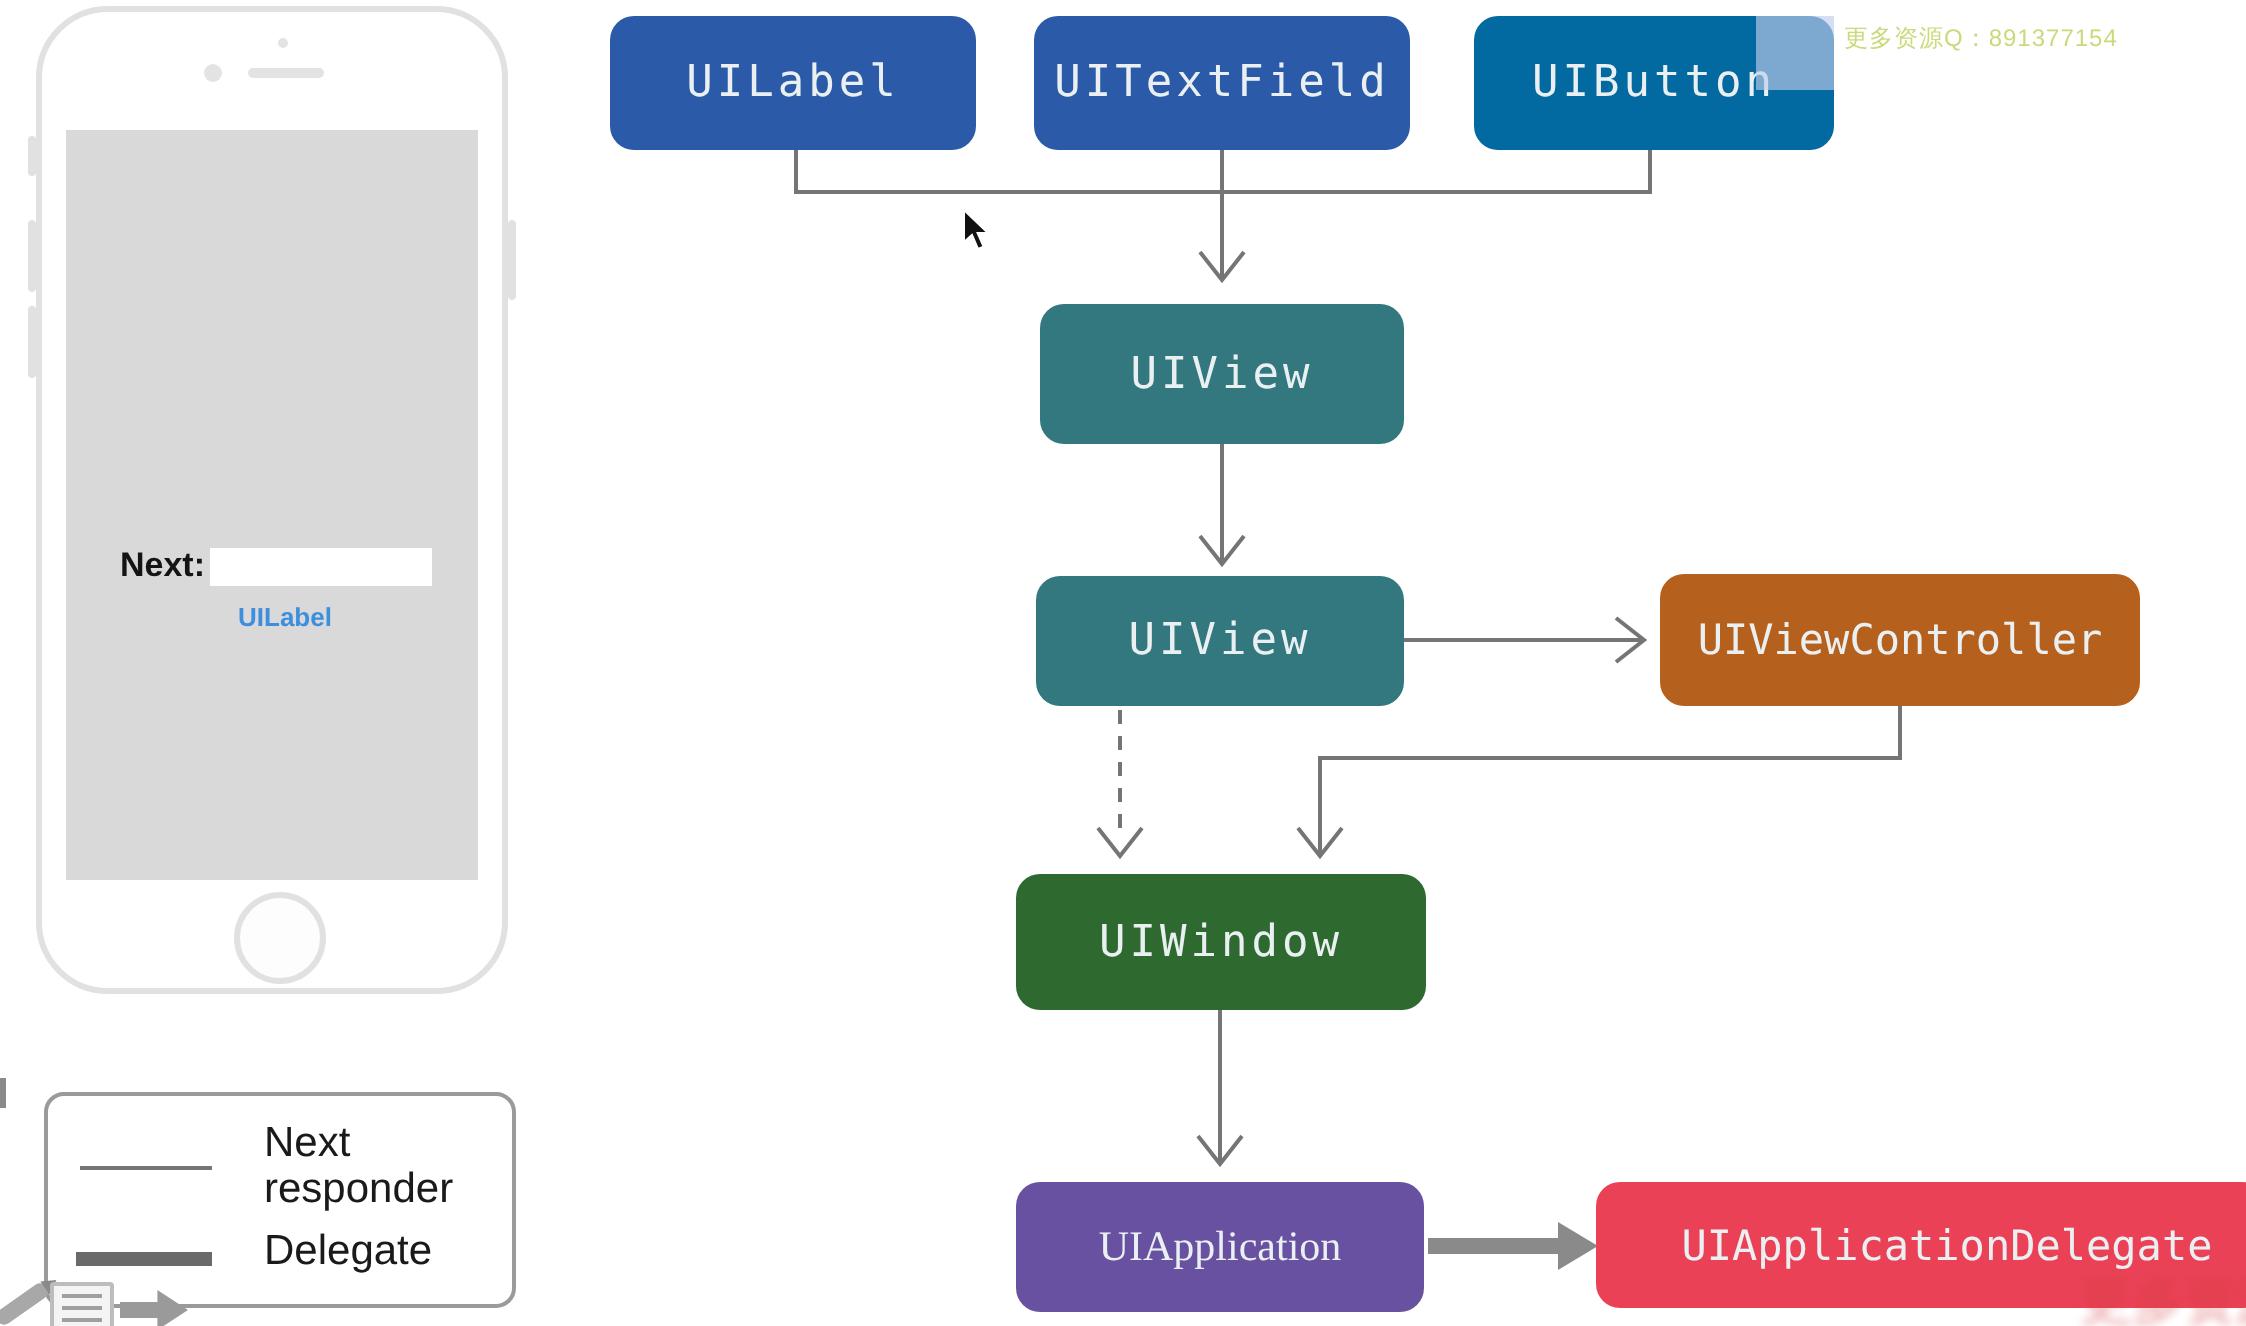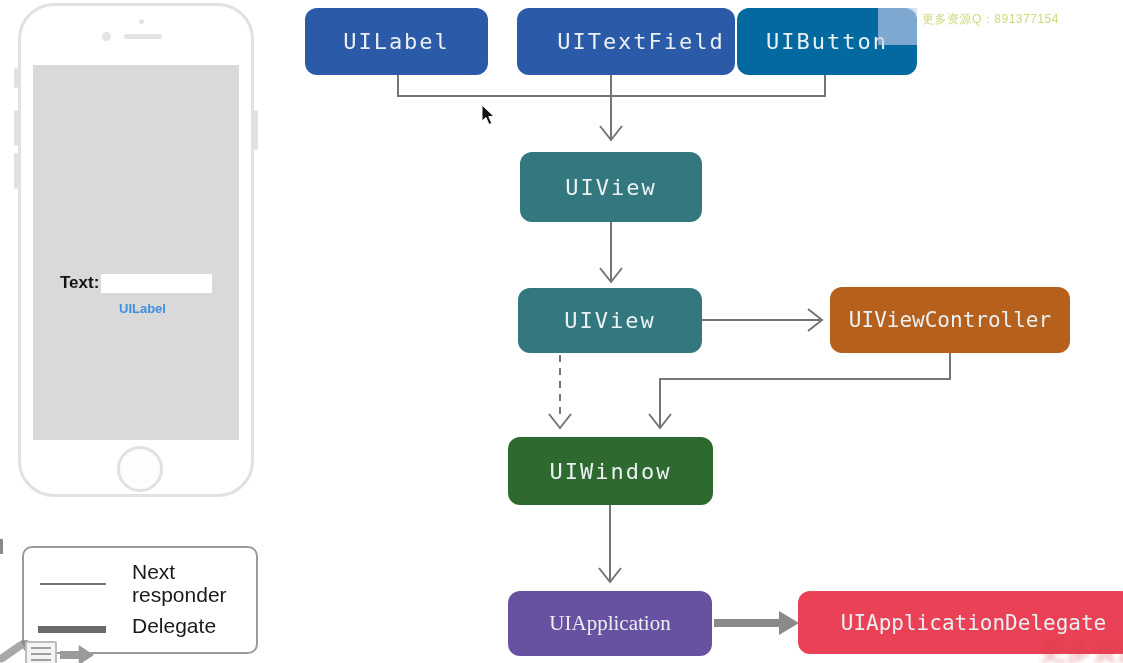--- a/index.html
+++ b/index.html
@@ -67,21 +67,21 @@
   <div class="phone">
     <div class="phone-btn" style="left:-7px;top:62px;width:4px;height:20px;"></div>
     <div class="phone-btn" style="left:-7px;top:104px;width:4px;height:36px;"></div>
     <div class="phone-btn" style="left:-7px;top:147px;width:4px;height:36px;"></div>
     <div class="phone-btn" style="right:-7px;top:104px;width:4px;height:40px;"></div>
     <div class="tiny-dot"></div>
     <div class="cam-dot"></div>
     <div class="speaker"></div>
     <div class="screen">
       <div class="form-row">
-        <span class="text-label">Text:</span>
+        <span class="text-label">Next:</span>
         <input class="text-input" type="text" value="" style="">
       </div>
       <span class="submit">UILabel</span>
     </div>
     <div class="home-btn"></div>
   </div>
 
   <svg class="connectors" viewBox="0 0 1123 663">
     <g stroke="#757575" stroke-width="2" fill="none">
 
@@ -108,21 +108,21 @@
 
     <g>
       <path d="M714,623 L781,623" stroke="#8a8a8a" stroke-width="8" fill="none"></path>
       <polygon points="779,611 799,623 779,635" fill="#8a8a8a"></polygon>
     </g>
   </svg>
 
   <div class="node" style="left: 305px; top: 8px; width: 183px; height: 67px; background: rgb(43, 90, 168);">
       <span>UILabel</span>
     </div>
-  <div class="node" style="left: 517px; top: 8px; width: 188px; height: 67px; background: rgb(43, 90, 168); padding-left: 30px;">
+  <div class="node" style="left: 517px; top: 8px; width: 188px; height: 67px; background: rgb(43, 90, 168);">
       <span>UITextField</span>
     </div>
   <div class="node" style="left: 737px; top: 8px; width: 180px; height: 67px; background: #0369a1;">
       <span>UIButton</span>
     </div>
   <div class="node" style="left: 520px; top: 152px; width: 182px; height: 70px; background: rgb(51, 120, 127);">
       <span>UIView</span>
     </div>
   <div class="node" style="left: 518px; top: 288px; width: 184px; height: 65px; background: rgb(51, 120, 127);">
       <span>UIView</span>

